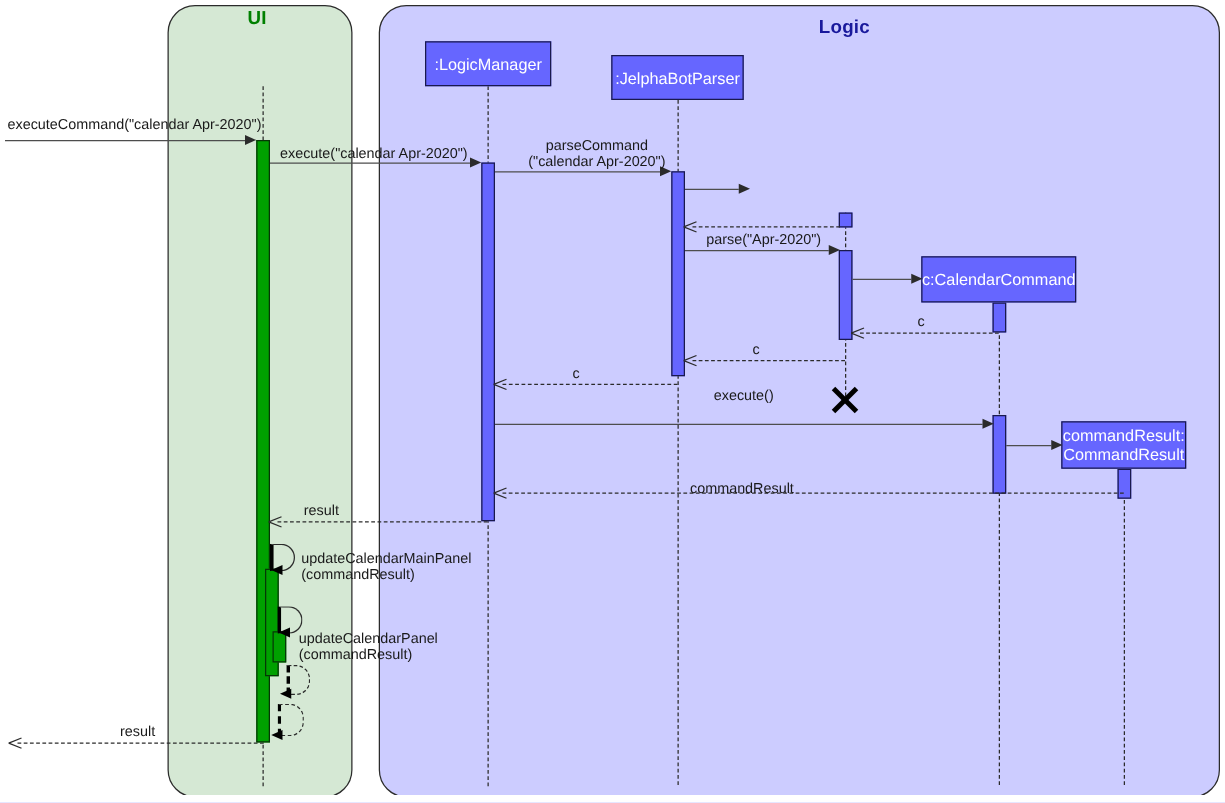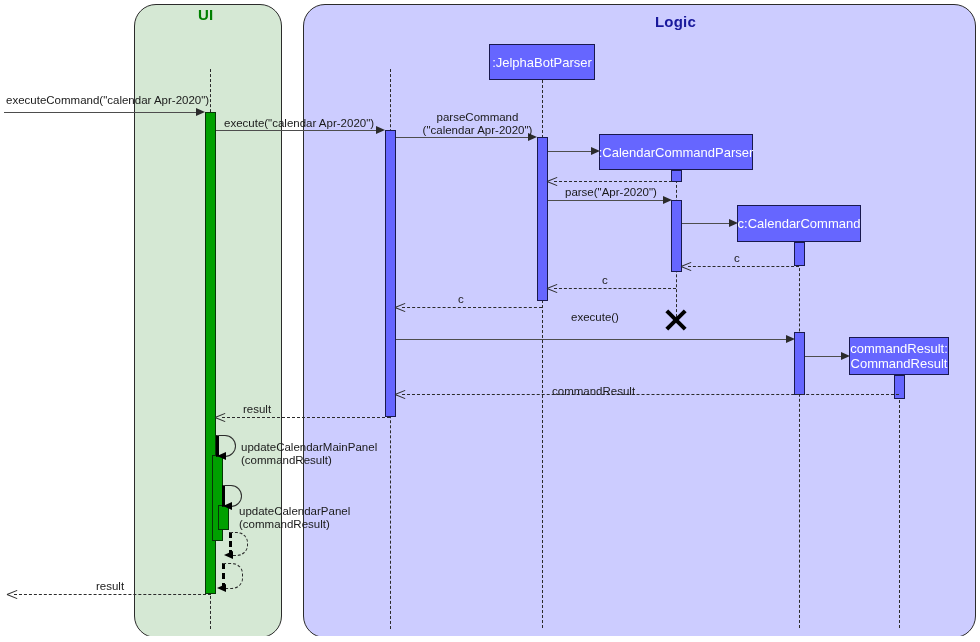--- a/index.html
+++ b/index.html
@@ -151,28 +151,28 @@
   <div class="frame-title frame-title-logic" style="left:631px; top:13px;margin-left:24px;">Logic</div>
 
   <div class="lifeline" style="left:210px; top:69px; height:560px;"></div>
   <div class="lifeline" style="left:390px; top:69px; height:560px;"></div>
   <div class="lifeline" style="left:542px; top:80px; height:548px;"></div>
   <div class="lifeline" style="left:676px; top:170px; height:152px;"></div>
   <div class="lifeline" style="left:799px; top:248px; height:380px;"></div>
   <div class="lifeline" style="left:899px; top:375px; height:253px;"></div>
 
 
+  <div class="participant p-purple" style="left:340px; top:33px; width:101px; height:36px;">
+    <span>:LogicManager</span>
+  </div>
 
   <div class="participant p-purple" style="left:489px; top:44px; width:106px; height:36px;">
     <span>:JelphaBotParser</span>
   </div>
 
-  <div class="participant p-purple" style="left:599px; top:134px; width:154px; height:36px;">
-    <span>:CalendarCommandParser</span>
-  </div>
 
   <div class="participant p-purple" style="left:737px; top:205px; width:124px; height:37px;justify-content:center;">
     <span>c:CalendarCommand</span>
   </div>
 
   <div class="participant p-purple" style="left:849px; top:337px; width:100px; height:38px;">
     <span>commandResult:
 CommandResult</span>
   </div>
 

